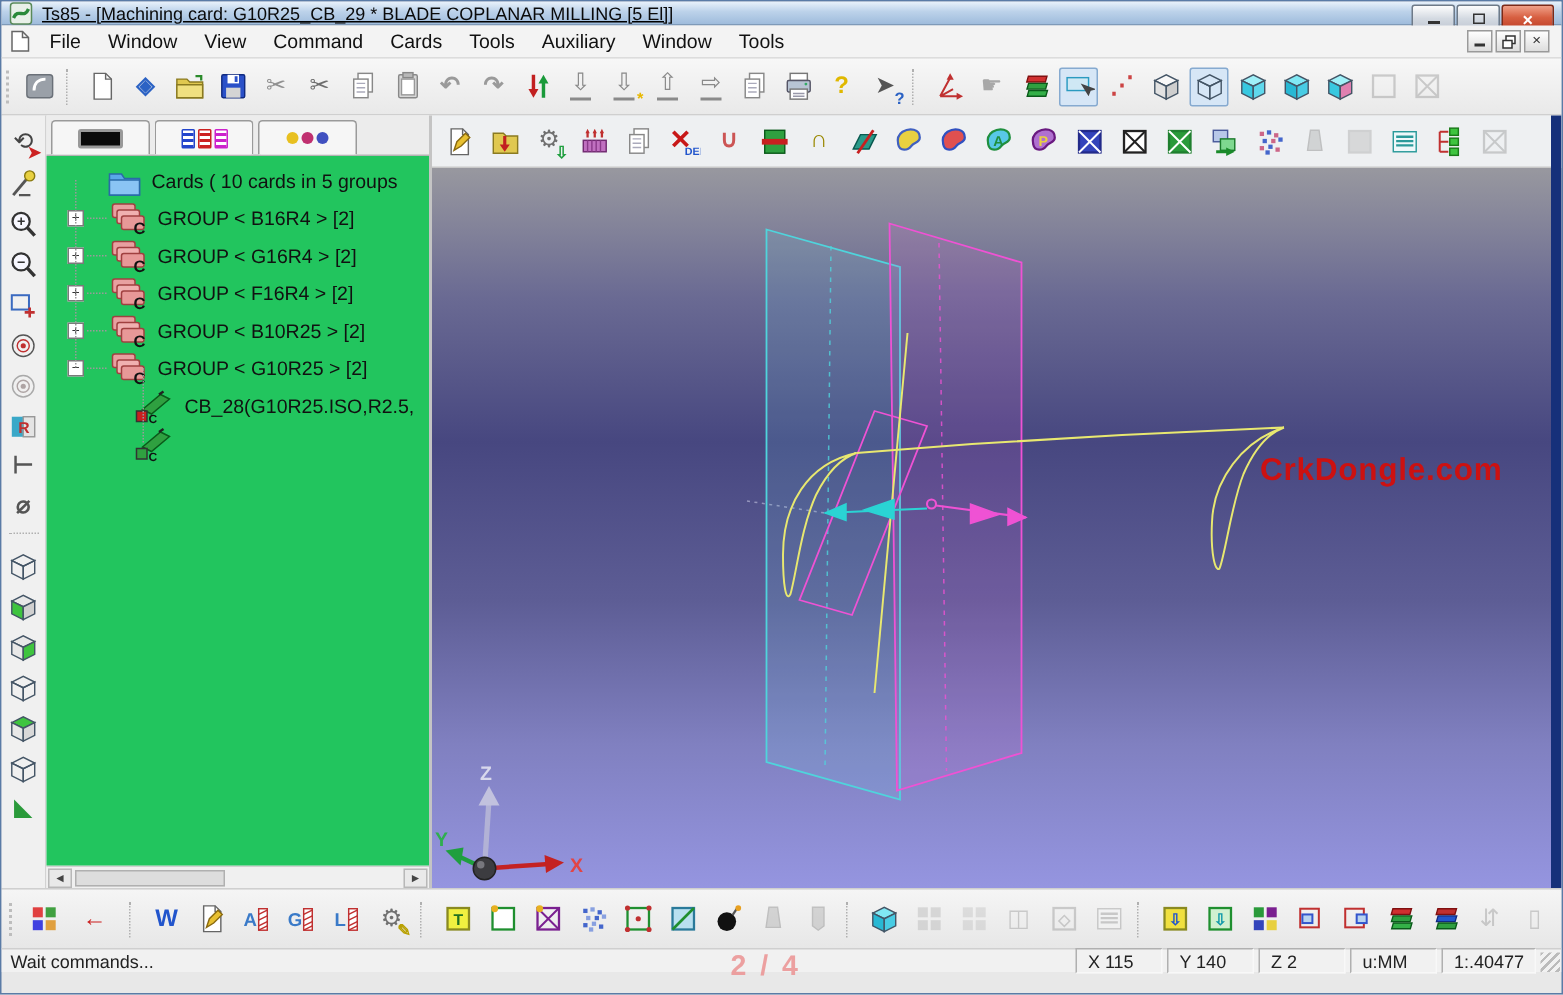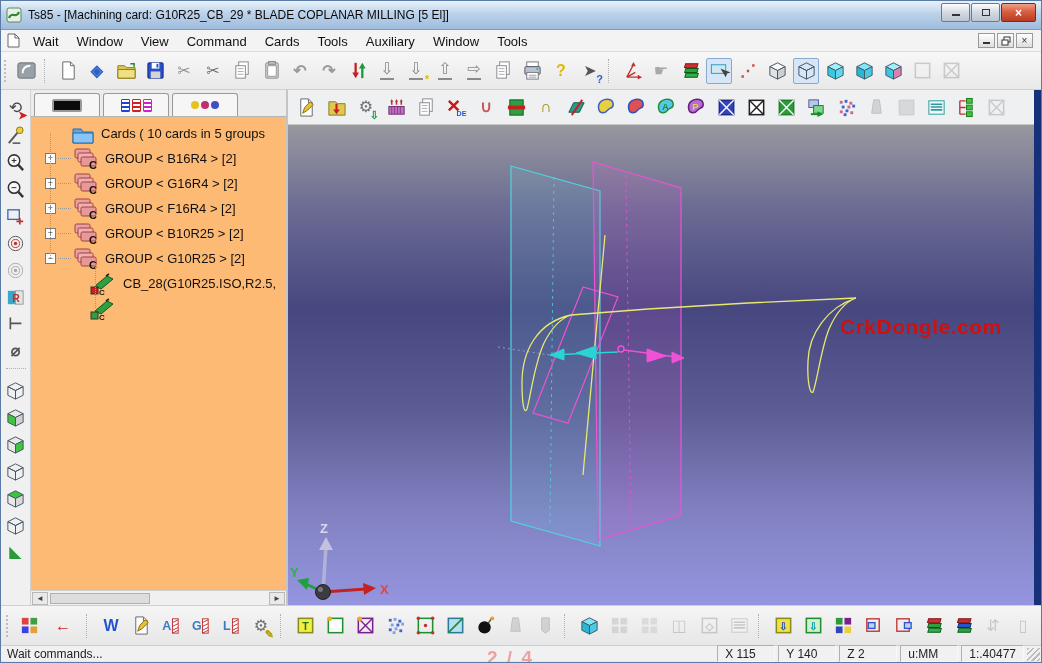--- a/index.html
+++ b/index.html
@@ -3,23 +3,23 @@
 <meta charset="utf-8">
 <style>
   * { box-sizing: border-box; }
   html,body { margin:0; padding:0; }
   body {
     width:1042px; height:663px; overflow:hidden; position:relative;
     font-family:"Liberation Sans", sans-serif; background:#e8e8e8;
     border:1px solid #5a7ba6;
   }
   
-  .titlebar { height:29px; background:linear-gradient(#e9f2fb,#bcd2ea 45%,#9fbcdc);
+  .titlebar { height:16px; background:linear-gradient(#e9f2fb,#bcd2ea 45%,#9fbcdc);
     display:flex; align-items:center; padding-left:5px; position:relative;
-    border-bottom:1px solid #7f9ab8; }
+    border-bottom:1px solid #7f9ab8;text-decoration:underline; }
   .title-text { font-size:12px; color:#0a0a0a; margin-left:6px; white-space:nowrap; }
   .win-btns { position:absolute; right:5px; top:2px; display:flex; gap:1px; }
   .wbtn { width:29px; height:19px; border:1px solid #6e7a88; border-radius:2px;
     background:linear-gradient(#fdfdfd,#d3d9e1 50%,#bdc5d0); display:flex;
     align-items:center; justify-content:center; font-size:10px; color:#333; }
   .wbtn svg { display:block; }
   .wbtn.close { width:35px; background:linear-gradient(#f0a088,#d75f41 45%,#b93a22);
     border-color:#7c2a18; color:#fff; font-size:12px; font-weight:bold; }
   
   .menubar { height:22px; background:#f3f3f3; border-bottom:1px solid #dcdcdc;
@@ -51,21 +51,21 @@
   .panel { width:257px; background:#f4f4f4; border-right:2px solid #c4c4c4;
     display:flex; flex-direction:column; position:relative; }
   .tabs { height:27px; display:flex; padding:3px 3px 0; gap:3px; background:#ececec;
     border-bottom:1px solid #b4b4b4; }
   .tab { width:66px; border:1px solid #9a9a9a; border-bottom:none; border-radius:3px 3px 0 0;
     background:#f6f6f6; display:flex; align-items:center; justify-content:center; gap:2px; }
   .tab-board { width:30px; height:13px; background:#0a0a0a; border:2px solid #999; border-radius:2px; }
   .mini-card { width:9px; height:13px; border-radius:1px; display:inline-block;
     background:repeating-linear-gradient(#fff 0 2px, currentColor 2px 4px); border:1px solid currentColor; }
   .tab3-dot { width:8px; height:8px; border-radius:50%; display:inline-block; }
-  .tree { flex:1; background:#fdba74; position:relative; padding-top:4px; overflow:hidden; }
+  .tree { flex:1; background:#22c55e; position:relative; padding-top:4px; overflow:hidden; }
   .row { height:25px; display:flex; align-items:center; font-size:13px; color:#111; white-space:nowrap; }
   .row.root { padding-left:40px; }
   .row.group { padding-left:14px; }
   .row.card { padding-left:58px; }
   .exp { width:11px; height:11px; border:1px solid #7a7a7a; background:#fff; font-size:9px;
     line-height:9px; text-align:center; color:#333; flex:0 0 auto; }
   .dots { width:13px; border-top:1px dotted #9a9a9a; margin:0 2px; flex:0 0 auto; }
   .ticon { margin-right:6px; flex:0 0 auto; display:inline-flex; }
   .tlabel.b { font-weight:bold; }
   .tlabel.sel { background:#ececec; border:1px solid #8a8a8a; padding:1px 4px; }
@@ -121,21 +121,21 @@
       </span>
     <span class="wbtn close">×</span>
   </div>
 </div>
 
 <div class="menubar">
   <svg class="doc-glyph" viewBox="0 0 13 15">
     <path d="M1 1h7l4 4v9H1z" fill="#fff" stroke="#666"></path>
       <path d="M8 1v4h4" fill="none" stroke="#666"></path>
   </svg>
-  <span id="menu-items"><span class="menu-item">Wait</span><span class="menu-item">Window</span><span class="menu-item">View</span><span class="menu-item">Command</span><span class="menu-item">Cards</span><span class="menu-item">Tools</span><span class="menu-item">Auxiliary</span><span class="menu-item">Window</span><span class="menu-item">Tools</span></span>
+  <span id="menu-items"><span class="menu-item">File</span><span class="menu-item">Window</span><span class="menu-item">View</span><span class="menu-item">Command</span><span class="menu-item">Cards</span><span class="menu-item">Tools</span><span class="menu-item">Auxiliary</span><span class="menu-item">Window</span><span class="menu-item">Tools</span></span>
   <div class="mdi-btns">
     <span class="mdibtn">
         <svg width="9" height="8">
           <rect x="1" y="5" width="7" height="2" fill="#333"></rect>
         </svg>
       </span>
     <span class="mdibtn">
         <svg width="10" height="10">
           <rect x="3" y="1" width="6" height="5" fill="#fff" stroke="#333"></rect>
           <rect x="1" y="4" width="6" height="5" fill="#fff" stroke="#333"></rect>

